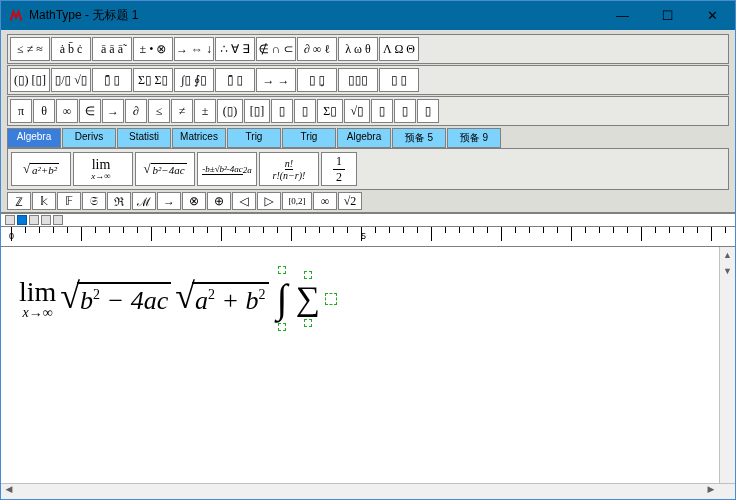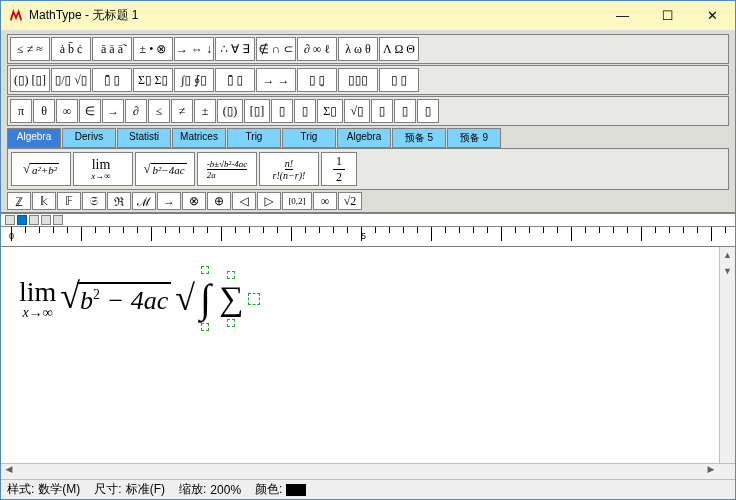--- a/index.html
+++ b/index.html
@@ -1,18 +1,18 @@
 <!DOCTYPE html>
 <html><head>
 <meta charset="utf-8">
 <style>
   * { box-sizing: border-box; margin: 0; padding: 0; }
   body { font-family: "Microsoft YaHei", SimSun, Arial, sans-serif; font-size: 12px; background: #fff; width: 736px; height: 500px; overflow: hidden; }
   .window { width: 736px; height: 500px; border: 1px solid #4a8ad1; display: flex; flex-direction: column; background: #f0f0f0; }
-  .titlebar { height: 30px; background: #fef9c3; display: flex; align-items: center; padding: 0 0 0 8px; border-bottom: 1px solid #e0e0e0; }
+  .titlebar { height: 30px; background: #0369a1; display: flex; align-items: center; padding: 0 0 0 8px; border-bottom: 1px solid #e0e0e0; }
   .titlebar .logo { width: 14px; height: 14px; margin-right: 6px; }
   .titlebar .title { flex: 1; font-size: 12px; }
   .win-controls { display: flex; height: 100%; }
   .win-controls div { width: 45px; height: 100%; display: flex; align-items: center; justify-content: center; font-size: 13px; }
   .menubar { height: 22px; background: #fff; display: flex; align-items: center; padding: 0 4px; border-bottom: 1px solid #c0c0c0; font-size: 12px; }
   .menubar span { padding: 2px 8px; cursor: default; }
   .toolbar-area { background: #ddddd8; padding: 2px 6px; border-bottom: 1px solid #808080; }
   .palette-group { border: 1px solid #808080; background: #e8e8e4; margin: 1px 0; padding: 2px; display: flex; flex-wrap: wrap; gap: 1px; }
   .palette-btn { display: inline-flex; align-items: center; justify-content: center; border: 1px solid #808080; background: #fff; min-width: 40px; height: 24px; font-family: "Times New Roman", serif; font-size: 12px; cursor: pointer; }
   .tab-row { display: flex; gap: 1px; margin-top: 2px;}
@@ -128,21 +128,21 @@
     <div class="template-row">
       <div class="template-cell">√<span style="border-top:1px solid #000;font-size:11px;padding:0 2px">a²+b²</span></div>
       <div class="template-cell">
           <span class="lim">
             <span class="top" style="font-size:14px">lim</span>
             <span class="bot" style="font-size:9px">x→∞</span>
           </span>
         </div>
       <div class="template-cell">√<span style="border-top:1px solid #000;font-size:11px;padding:0 2px">b²−4ac</span></div>
       <div class="template-cell" style="font-size:9px;font-style:italic">
-          <span style="display:flex;flex-direction:column;align-items:flex-start">
+          <span style="display:flex;align-items:flex-end">
             <span style="border-bottom:1px solid #000">-b±√b²-4ac</span>
             <span>2a</span>
           </span>
         </div>
       <div class="template-cell" style="font-size:10px">
           <span style="display:flex;flex-direction:column;align-items:center">
             <span style="border-bottom:1px solid #000">n!</span>
             <span>r!(n−r)!</span>
           </span>
         </div>
@@ -243,20 +243,21 @@
         <span class="lim">
           <span class="top">lim</span>
           <span class="bot">x→∞</span>
         </span>
         <span class="sqrt">
           <span class="sqrt-sign">√</span>
           <span class="sqrt-body"><i>b</i><sup>2</sup> − 4<i>ac</i></span>
         </span>
         <span class="sqrt">
           <span class="sqrt-sign">√</span>
+          <span class="sqrt-body"><i>a</i><sup>2</sup> + <i>b</i><sup>2</sup></span>
         </span>
         <span style="display:inline-flex;flex-direction:column;align-items:center">
           <span class="placeholder sm"></span>
           <span class="integral">∫</span>
           <span class="placeholder sm"></span>
         </span>
         <span style="display:inline-flex;flex-direction:column;align-items:center">
           <span class="placeholder sm"></span>
           <span class="summation">∑</span>
           <span class="placeholder sm"></span>
@@ -271,31 +272,13 @@
     </div>
   </div>
 
   <div class="scrollbars">
     <div style="width:16px;text-align:center;font-size:9px;color:#606060">◀</div>
     <div style="flex:1"></div>
     <div style="width:16px;text-align:center;font-size:9px;color:#606060">▶</div>
     <div style="width:16px"></div>
   </div>
 
-  <div class="statusbar">
-    <div class="sect">
-        <span>样式:</span>
-        <span>数学(M)</span>
-      </div>
-    <div class="sect">
-        <span>尺寸:</span>
-        <span>标准(F)</span>
-      </div>
-    <div class="sect">
-        <span>缩放:</span>
-        <span>200%</span>
-      </div>
-    <div class="sect">
-        <span>颜色:</span>
-        <span class="color-sw"></span>
-      </div>
-  </div>
 </div>
 
 </body></html>

